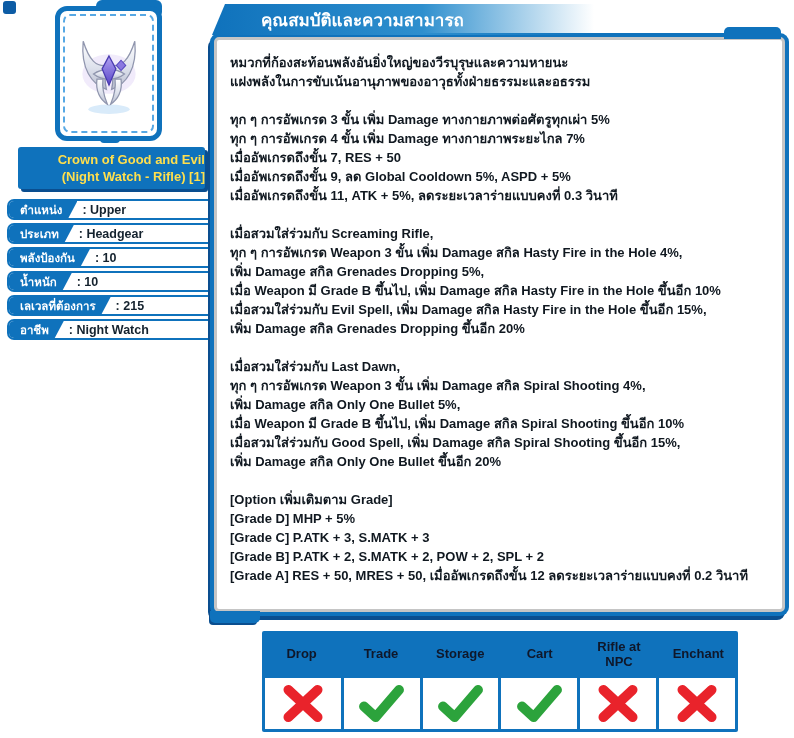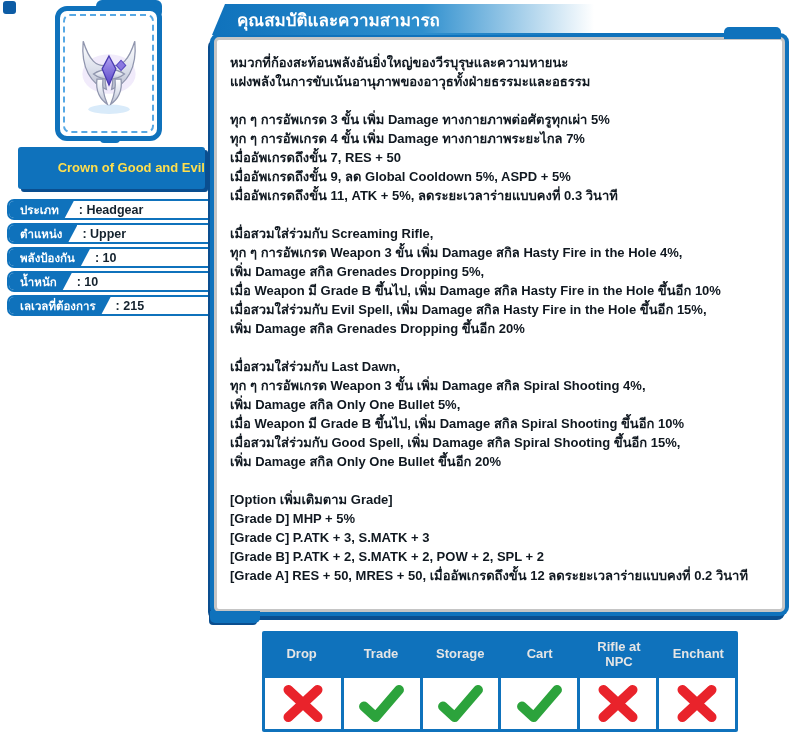--- a/index.html
+++ b/index.html
@@ -37,37 +37,37 @@
     align-items:center;padding:0 15px 0 11px;clip-path:polygon(0 0,100% 0,calc(100% - 9px) 100%,0 100%);
     white-space:nowrap;}
   .stat-value{font-size:12.5px;font-weight:bold;color:var(--text-dark);display:flex;align-items:center;
     margin-left:5px;white-space:nowrap;}
 
   
   .props-header{left:212px;top:4px;width:382px;height:31px;
     background:linear-gradient(90deg,var(--blue) 0%,#2E8FCE 55%,rgba(255,255,255,0) 100%);
     clip-path:polygon(13px 0,100% 0,100% 100%,0 100%);
     display:flex;align-items:center;padding-left:25px;z-index:3;}
-  .props-header span{color:#fff;font-weight:bold;font-size:17px;white-space:nowrap;}
+  .props-header span{color:#fff;font-weight:bold;font-size:17px;white-space:nowrap;margin-left:24px;}
 
   
   .props-panel{left:210px;top:33px;width:579px;height:583px;background:var(--blue);border-radius:9px;
     padding:4px;box-shadow:-3px 5px 0 -1px var(--blue-dark);}
   .panel-tab-tr{position:absolute;top:-6px;right:8px;width:57px;height:12px;background:var(--blue);
     border-radius:5px 5px 0 0;}
   .panel-tab-bl{position:absolute;bottom:-7px;left:0;width:50px;height:12px;background:var(--blue);
     border-radius:0 0 5px 5px;box-shadow:-2px 3px 0 -1px var(--blue-dark);}
   .props-inner{width:100%;height:100%;background:#fff;border:3px solid var(--gray-border);
     border-radius:5px;padding:13px 14px 0 13px;overflow:hidden;}
   .props-text{font-size:13px;font-weight:600;color:#101820;line-height:19px;white-space:pre-line;}
 
   
   .flags-table{left:262px;top:631px;width:476px;background:var(--blue);border-radius:2px;}
   .flags-header{display:flex;height:47px;align-items:center;}
-  .flags-header .col{flex:1;color:#e5e5e5;font-weight:bold;font-size:13px;text-align:center;
+  .flags-header .col{flex:1;color:#0f172a;font-weight:bold;font-size:13px;text-align:center;
     line-height:1.15;white-space:pre-line;}
   .flags-body{display:flex;gap:3px;padding:0 3px 3px;}
   .flags-body .cell{flex:1;background:#fff;height:51px;display:flex;align-items:center;justify-content:center;}
   .mark{display:block;}
   .mark.check path{stroke:var(--green);}
   .mark.cross path{stroke:var(--red);}
 </style>
 </head>
 <body>
 
@@ -99,60 +99,67 @@
         <path d="M64 56 C66 70 60 80 52 85 C57 73 58 64 57 56 Z" fill="url(#silver)" stroke="#9096AE" stroke-width="1.5"></path>
         <path d="M32 50 C42 43 58 43 68 50 C58 58 42 58 32 50 Z" fill="url(#silver)" stroke="#9096AE" stroke-width="1.5"></path>
         <path d="M50 29 L58 44 L50 63 L42 44 Z" fill="url(#purple)" stroke="#4A3BB0" stroke-width="1.5"></path>
         <path d="M64 34 l5.5 6 l-5.5 6 l-5.5 -6 Z" fill="#8A78E0" stroke="#5748C0" stroke-width="1.2"></path>
       </svg>
     </div>
   </div>
 
   <div class="abs name-plate">
     <span>Crown of Good and Evil</span>
+    <span>(Night Watch - Rifle) [1]</span>
   </div>
 
   <div class="abs stats">
 
       <div class="stat-row">
         <span class="stat-pill">
+          <span>ตำแหน่ง</span>
+        </span>
+        <span class="stat-value">: Upper</span>
+      </div>
+
+      <div class="stat-row">
+        <span class="stat-pill">
           <span>ประเภท</span>
         </span>
         <span class="stat-value">: Headgear</span>
       </div>
 
       <div class="stat-row">
         <span class="stat-pill">
-          <span>ตำแหน่ง</span>
-        </span>
-        <span class="stat-value">: Upper</span>
-      </div>
-
-      <div class="stat-row">
-        <span class="stat-pill">
           <span>พลังป้องกัน</span>
         </span>
         <span class="stat-value">: 10</span>
       </div>
 
       <div class="stat-row">
         <span class="stat-pill">
           <span>น้ำหนัก</span>
         </span>
         <span class="stat-value">: 10</span>
       </div>
 
 
       <div class="stat-row">
         <span class="stat-pill">
           <span>เลเวลที่ต้องการ</span>
         </span>
         <span class="stat-value">: 215</span>
       </div>
 
+      <div class="stat-row">
+        <span class="stat-pill">
+          <span>อาชีพ</span>
+        </span>
+        <span class="stat-value">: Night Watch</span>
+      </div>
     </div>
 
   <div class="abs props-header">
     <span>คุณสมบัติและความสามารถ</span>
   </div>
 
   <div class="abs props-panel">
     <div class="panel-tab-tr"></div>
     <div class="panel-tab-bl"></div>
     <div class="props-inner">

